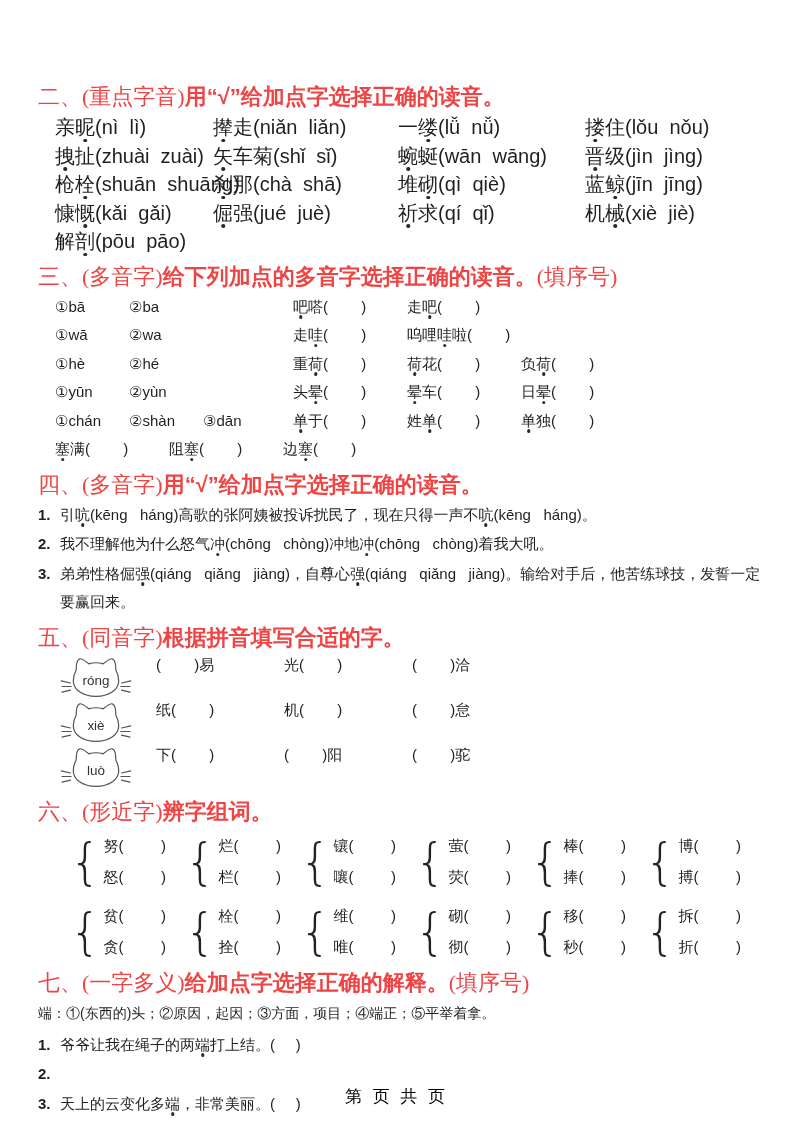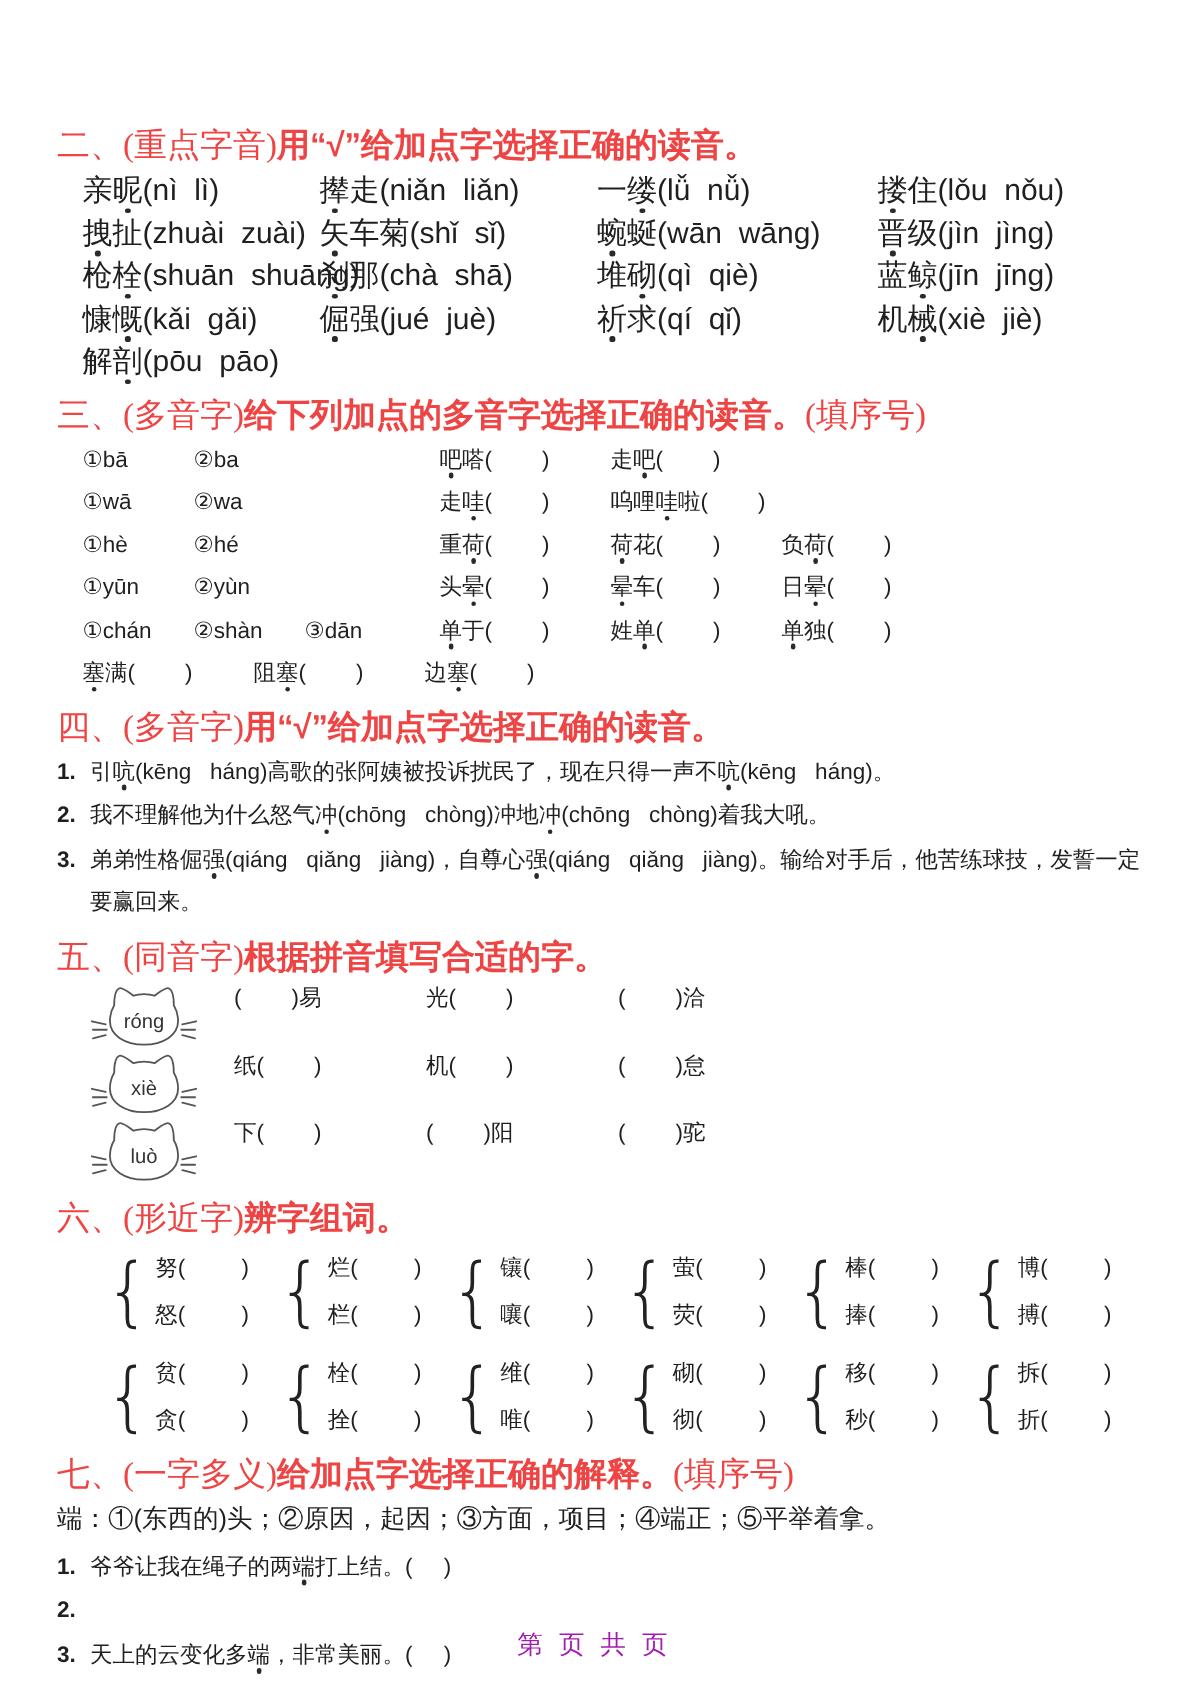--- a/index.html
+++ b/index.html
@@ -26,22 +26,22 @@
   .s5-rows{padding-left:20px;margin-top:6px}
   .s5-row{display:flex;align-items:flex-start;height:45px;font-size:15px}
   .cat{width:76px;height:44px;flex:none}
   .s5-cells{display:flex;margin-left:22px}
   .s5-cell{width:128px;white-space:pre}
   .s6-rows{padding-left:32px;margin-top:6px}
   .s6-row{display:flex;margin-bottom:8px}
   .pair{width:115px;display:flex;align-items:center}
   .brace{font-family:"DejaVu Sans",sans-serif;font-size:48px;font-weight:200;line-height:60px;margin-right:3px;transform:scaleY(1.05);color:#222}
   .pair-col{display:flex;flex-direction:column;font-size:15px;line-height:31px;white-space:pre}
-  .def-line{font-size:17px;line-height:28px;margin:0 0 4px 0}
-  .footer{position:absolute;left:0;right:0;bottom:14px;text-align:center;font-size:17px;letter-spacing:3px;color:#a21caf}
+  .def-line{font-size:14px;line-height:28px;margin:0 0 4px 0}
+  .footer{position:absolute;left:0;right:0;bottom:14px;text-align:center;font-size:17px;letter-spacing:3px;color:#000000}
 </style>
 </head>
 <body>
 
 <div class="page">
 
   <section>
     <h2 class="sec-title"><span class="kai">二、</span><span class="kai">(重点字音)</span><span>用“√”给加点字选择正确的读音。</span></h2>
     <div class="s2-grid">
         <div class="s2-cell"><span>亲</span><span class="dotted">昵</span><span>(nì  lì)</span></div>

